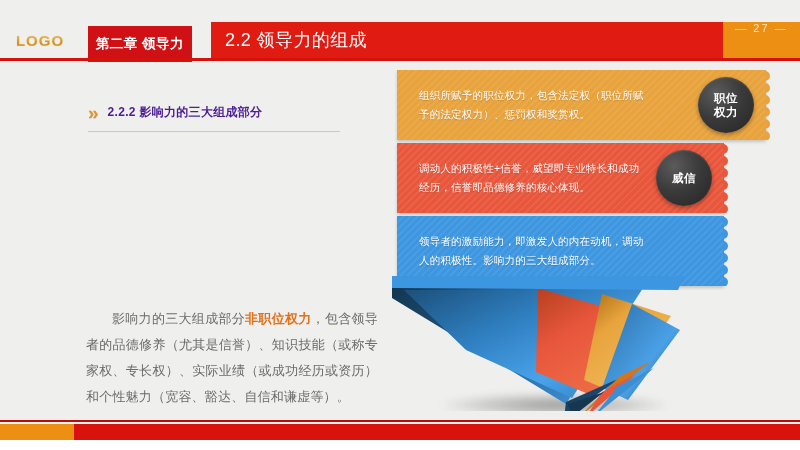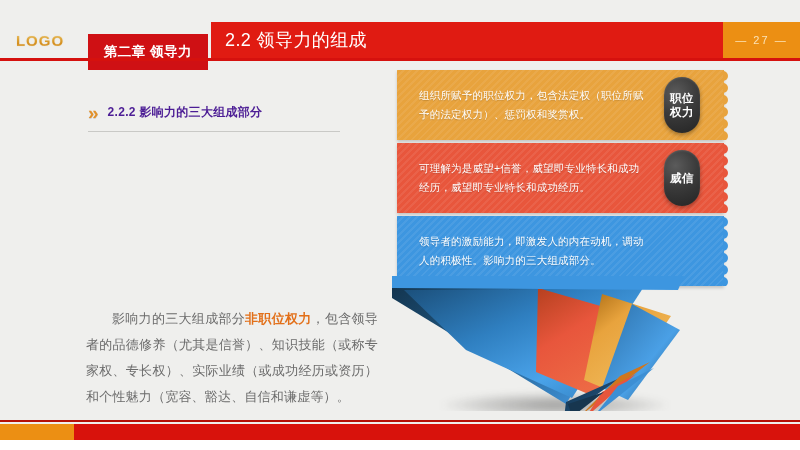--- a/index.html
+++ b/index.html
@@ -46,22 +46,22 @@
     font-weight: bold;
     letter-spacing: 1px;
     background: linear-gradient(180deg,#f7e6b0 0%,#e8a93a 45%,#d98a1b 70%,#f5e2ab 100%);
     -webkit-background-clip: text;
     background-clip: text;
     color: transparent;
     text-shadow: 0 0 1px rgba(200,150,40,0.35);
   }
   .hdr-chapter {
     position: absolute;
-    left: 88px; top: 12px;
-    width: 120px; height: 36px;
+    left: 88px; top: 4px;
+    width: 104px; height: 36px;
     background: #cf1014;
     display: flex;
     align-items: center;
     justify-content: center;
   }
   .hdr-chapter span {
     color: #ffffff;
     font-size: 13.5px;
     font-weight: bold;
     letter-spacing: 0.5px;
@@ -79,21 +79,21 @@
     font-size: 18px;
     margin-left: 14px;
     letter-spacing: 0.4px;
   }
   .hdr-page {
     position: absolute;
     left: 723px; top: 0;
     width: 77px; height: 36px;
     background: #ec8f13;
     display: flex;
-    align-items: center;
+    align-items: flex-start;
     justify-content: center;
   }
   .hdr-page span {
     color: #fbe3b7;
     font-size: 11px;
     letter-spacing: 2px;
   }
   .hdr-underline {
     position: absolute;
     left: 0; top: 58px;
@@ -186,23 +186,23 @@
     transform: translateY(-50%);
     width: 228px;
     font-size: 10.5px;
     line-height: 19px;
     color: #ffffff;
     letter-spacing: 0.2px;
     text-shadow: 0 1px 1px rgba(0,0,0,0.18);
   }
   .badge {
     position: absolute;
-    right: 24px; top: 50%;
+    right: 12px; top: 50%;
     transform: translateY(-50%);
-    width: 36px; height: 56px;
+    width: 56px; height: 56px;
     border-radius: 28px 28px 28px 28px;
     background: radial-gradient(circle at 32% 28%, #5b5b5b 0%, #3b3b3b 45%, #242424 100%);
     box-shadow: 0 2px 4px rgba(0,0,0,0.32), inset 0 1px 2px rgba(255,255,255,0.12);
     display: flex;
     align-items: center;
     justify-content: center;
   }
   .badge-text {
     color: #ffffff;
     font-size: 11.5px;
@@ -295,21 +295,21 @@
       <span class="heading-text">2.2.2 影响力的三大组成部分</span>
     </div>
     <div class="heading-rule"></div>
 
     <p class="body-para"><span>影响力的三大组成部分</span><span class="hl">非职位权力</span><span>，包含领导者的品德修养（尤其是信誉）、知识技能（或称专家权、专长权）、实际业绩（或成功经历或资历）和个性魅力（宽容、豁达、自信和谦虚等）。</span></p>
 
   </div>
 
   <div class="panels">
 
-    <div class="panel" style="background:#e8a33d;">
+    <div class="panel" style="background:#e8a33d;padding-left:42px;">
       <div class="panel-bg"></div>
       <svg class="panel-scallop" viewBox="0 0 10 70" preserveAspectRatio="none">
         <g fill="#e8a33d">
           <circle cx="0" cy="6" r="5"></circle>
             <circle cx="0" cy="18" r="5"></circle>
           <circle cx="0" cy="30" r="5"></circle>
             <circle cx="0" cy="42" r="5"></circle>
           <circle cx="0" cy="54" r="5"></circle>
             <circle cx="0" cy="66" r="5"></circle>
         </g>
@@ -326,21 +326,21 @@
       <svg class="panel-scallop" viewBox="0 0 10 70" preserveAspectRatio="none">
         <g fill="#e8563c">
           <circle cx="0" cy="6" r="5"></circle>
             <circle cx="0" cy="18" r="5"></circle>
           <circle cx="0" cy="30" r="5"></circle>
             <circle cx="0" cy="42" r="5"></circle>
           <circle cx="0" cy="54" r="5"></circle>
             <circle cx="0" cy="66" r="5"></circle>
         </g>
       </svg>
-      <div class="panel-text">可理解为是威望+信誉，威望即专业特长和成功经历，威望即专业特长和成功经历。</div>
+      <div class="panel-text">调动人的积极性+信誉，威望即专业特长和成功经历，信誉即品德修养的核心体现。</div>
       <div class="badge">
         <span class="badge-text">威信</span>
       </div>
     </div>
 
     <div class="panel" style="background:#3d96e0;">
       <div class="panel-bg"></div>
       <svg class="panel-scallop" viewBox="0 0 10 70" preserveAspectRatio="none">
         <g fill="#3d96e0">
           <circle cx="0" cy="6" r="5"></circle>

